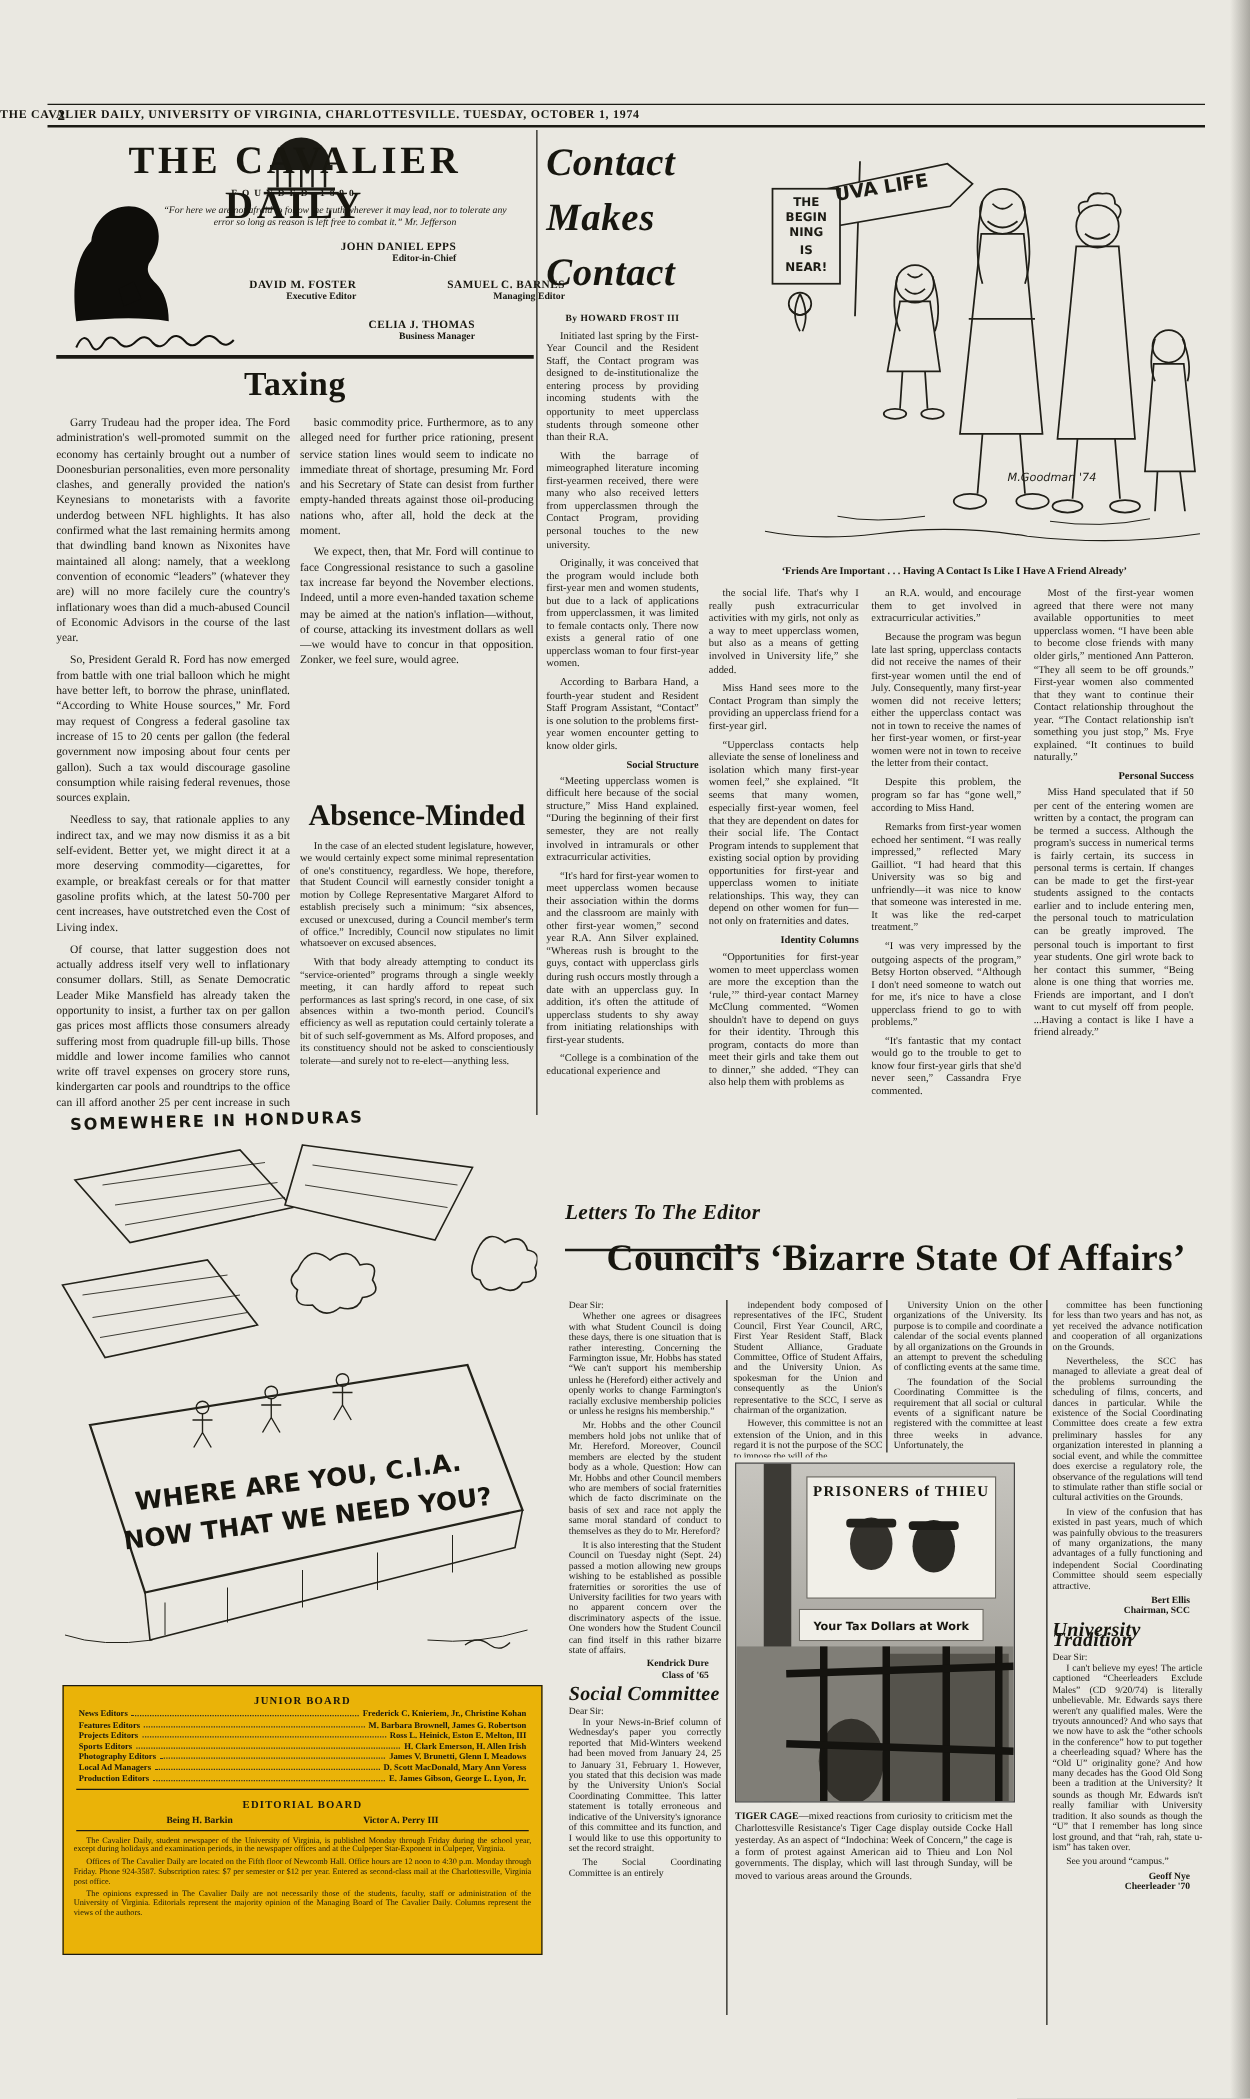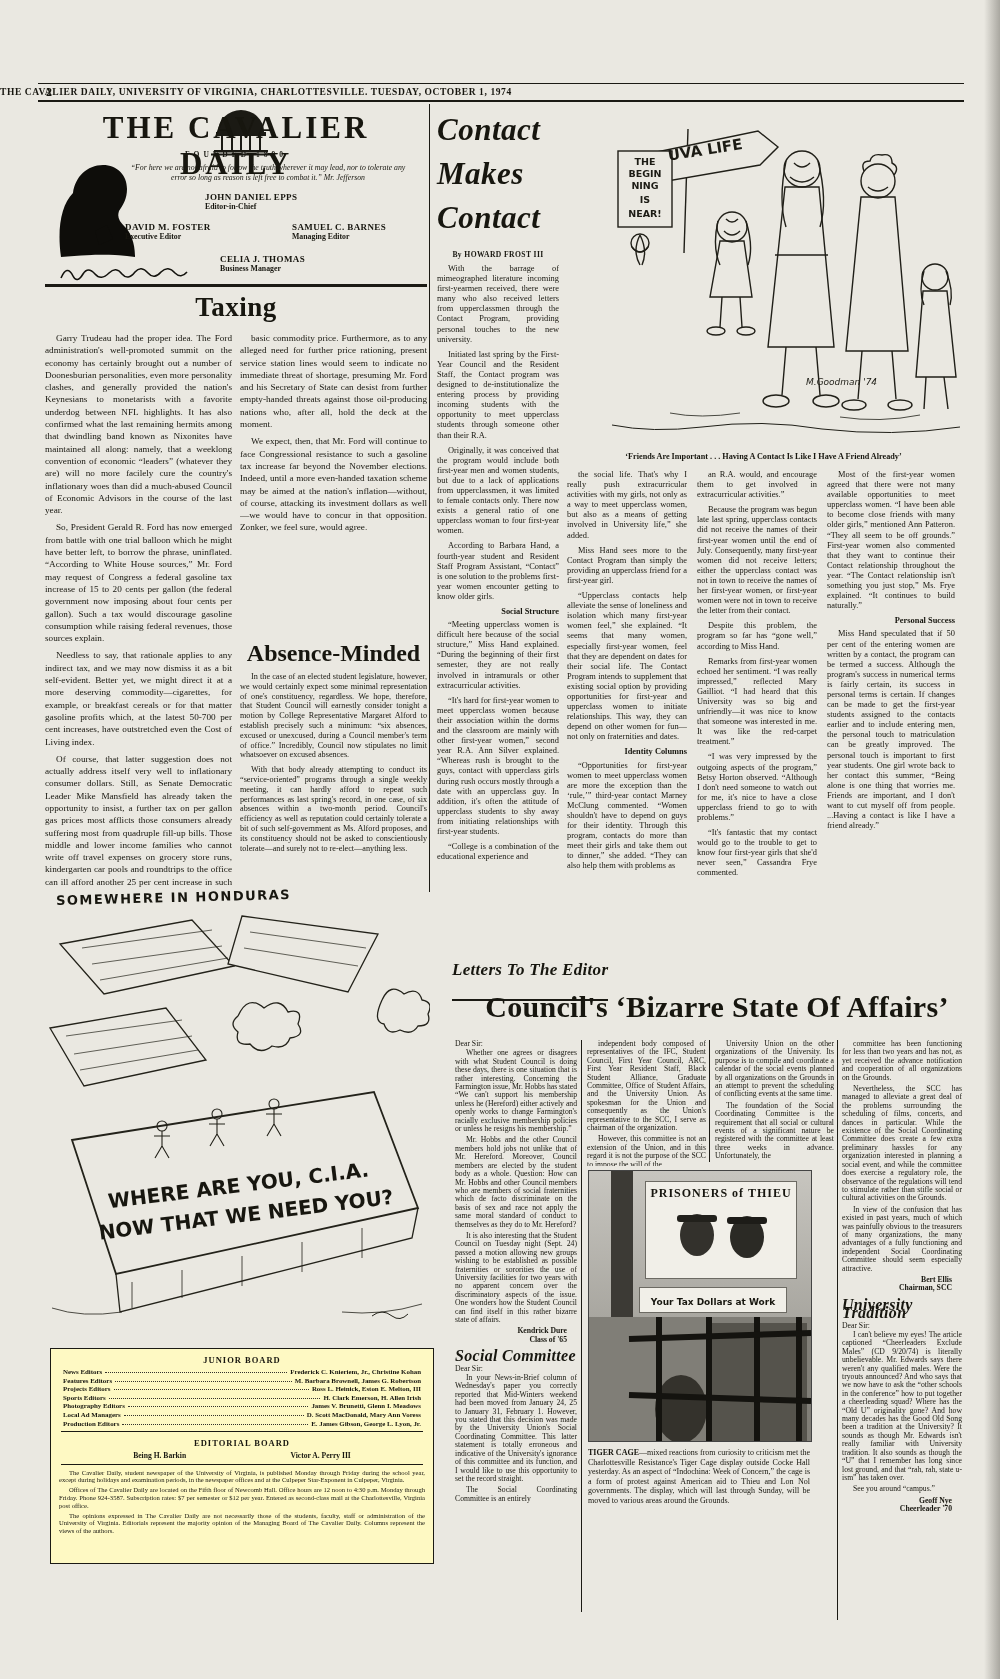--- a/index.html
+++ b/index.html
@@ -9,21 +9,21 @@
         background:linear-gradient(to left,#a9a7a0,rgba(169,167,160,0));pointer-events:none;}
   .abs{position:absolute;}
   .rule{position:absolute;background:#1b1a14;}
   
   .pagenum{font-weight:bold;font-size:12px;}
   .runhead{width:100%;text-align:left;font-weight:bold;font-size:9.5px;letter-spacing:.6px;}
   
   .mast-title{width:100%;text-align:center;font-size:31px;font-weight:bold;letter-spacing:3px;z-index:2;}
   .mast-founded{width:100%;text-align:center;font-size:7.5px;font-weight:bold;letter-spacing:4px;}
   .mast-quote{text-align:center;font-style:italic;font-size:7.8px;line-height:10px;}
-  .ed-block{text-align:left;}
+  .ed-block{text-align:right;}
   .ed-name{font-size:9px;font-weight:bold;letter-spacing:.4px;}
   .ed-title{font-size:7.8px;font-weight:bold;}
   
   .hl-ed{text-align:center;font-weight:bold;font-size:27px;letter-spacing:.5px;}
   .hl-ab{text-align:center;font-weight:bold;font-size:24px;}
   .hl-contact{font-weight:bold;font-style:italic;font-size:31px;line-height:44px;letter-spacing:.5px;}
   .byline{text-align:center;font-weight:bold;font-size:7.6px;letter-spacing:.4px;}
   .banner{font-weight:bold;font-style:italic;font-size:17px;border-bottom:2.5px solid #1b1a14;
           padding-bottom:19px;letter-spacing:.3px;}
   .hl-council{text-align:center;font-weight:bold;font-size:30px;letter-spacing:.3px;}
@@ -43,21 +43,21 @@
   .blk-sal{margin:0 0 1px;}
   .blk-sig{text-align:right;margin:0 10px 0 0;font-weight:bold;}
   
   .photo{background:linear-gradient(#c7c5bf,#8f8d86);border:1px solid #444;overflow:hidden;}
   .poster{position:absolute;background:#f1efe8;border:1px solid #6c6a63;text-align:center;}
   .poster-txt{font-weight:bold;font-size:12px;letter-spacing:1px;padding-top:4px;}
   .sign-txt{font-weight:bold;font-size:9px;font-family:"DejaVu Sans",sans-serif;}
   .cap-lead{font-weight:bold;}
   .caption-blk{font-size:8px;line-height:9.6px;text-align:justify;}
   
-  .staffbox{border:1.5px solid #1b1a14;background:#fef9c3;}
+  .staffbox{border:1.5px solid #1b1a14;background:#eab308;}
   .staff-head{text-align:center;font-weight:bold;font-size:8.5px;letter-spacing:1px;margin:6px 0 3px;}
   .staff-row{display:flex;align-items:flex-end;font-size:6.9px;font-weight:bold;margin:1.6px 12px;}
   .staff-dots{flex:1;border-bottom:1px dotted #33322c;margin:0 3px 2px;}
   .staff-inner-rule{height:1px;background:#1b1a14;margin:4px 10px;}
   .eb-names{display:flex;justify-content:space-around;font-size:7.6px;font-weight:bold;margin:2px 30px;}
   .fineprint p{font-size:6.6px;line-height:7.8px;text-align:justify;text-indent:10px;margin:2px 8px;}
   svg text{font-family:"DejaVu Sans",sans-serif;}
 </style>
 </head>
 <body>
@@ -128,22 +128,22 @@
   <div class="abs col fz-ab" style="left:240px;top:672px;width:187px;height:218px;">
       <div class="blk-p">In the case of an elected student legislature, however, we would certainly expect some minimal representation of one's constituency, regardless. We hope, therefore, that Student Council will earnestly consider tonight a motion by College Representative Margaret Alford to establish precisely such a minimum: “six absences, excused or unexcused, during a Council member's term of office.” Incredibly, Council now stipulates no limit whatsoever on excused absences.</div>
       <div class="blk-p">With that body already attempting to conduct its “service-oriented” programs through a single weekly meeting, it can hardly afford to repeat such performances as last spring's record, in one case, of six absences within a two-month period. Council's efficiency as well as reputation could certainly tolerate a bit of such self-government as Ms. Alford proposes, and its constituency should not be asked to conscientiously tolerate—and surely not to re-elect—anything less.</div>
     </div>
 
   <div class="rule" style="left:429px;top:104px;width:1px;height:788px;"></div>
 
   <div class="abs hl-contact" style="left:437px;top:108px;width:180px;">Contact Makes Contact</div>
   <div class="abs byline" style="left:437px;top:250px;width:122px;">By HOWARD FROST III</div>
   <div class="abs col fz-ct" style="left:437px;top:264px;width:122px;height:691px;">
+      <div class="blk-p">Initiated last spring by the First-Year Council and the Resident Staff, the Contact program was designed to de-institutionalize the entering process by providing incoming students with the opportunity to meet upperclass students through someone other than their R.A.</div>
       <div class="blk-p">With the barrage of mimeographed literature incoming first-yearmen received, there were many who also received letters from upperclassmen through the Contact Program, providing personal touches to the new university.</div>
-      <div class="blk-p">Initiated last spring by the First-Year Council and the Resident Staff, the Contact program was designed to de-institutionalize the entering process by providing incoming students with the opportunity to meet upperclass students through someone other than their R.A.</div>
       <div class="blk-p">Originally, it was conceived that the program would include both first-year men and women students, but due to a lack of applications from upperclassmen, it was limited to female contacts only. There now exists a general ratio of one upperclass woman to four first-year women.</div>
       <div class="blk-p">According to Barbara Hand, a fourth-year student and Resident Staff Program Assistant, “Contact” is one solution to the problems first-year women encounter getting to know older girls.</div>
       <div class="blk-h">Social Structure</div>
       <div class="blk-p">“Meeting upperclass women is difficult here because of the social structure,” Miss Hand explained. “During the beginning of their first semester, they are not really involved in intramurals or other extracurricular activities.</div>
       <div class="blk-p">“It's hard for first-year women to meet upperclass women because their association within the dorms and the classroom are mainly with other first-year women,” second year R.A. Ann Silver explained. “Whereas rush is brought to the guys, contact with upperclass girls during rush occurs mostly through a date with an upperclass guy. In addition, it's often the attitude of upperclass students to shy away from initiating relationships with first-year students.</div>
       <div class="blk-p">“College is a combination of the educational experience and</div>
     </div>
 
   <svg class="abs" style="left:610px;top:95px;" width="352" height="352" viewBox="0 0 352 352">
     <g stroke="#201f18" stroke-width="1.4" fill="none">

